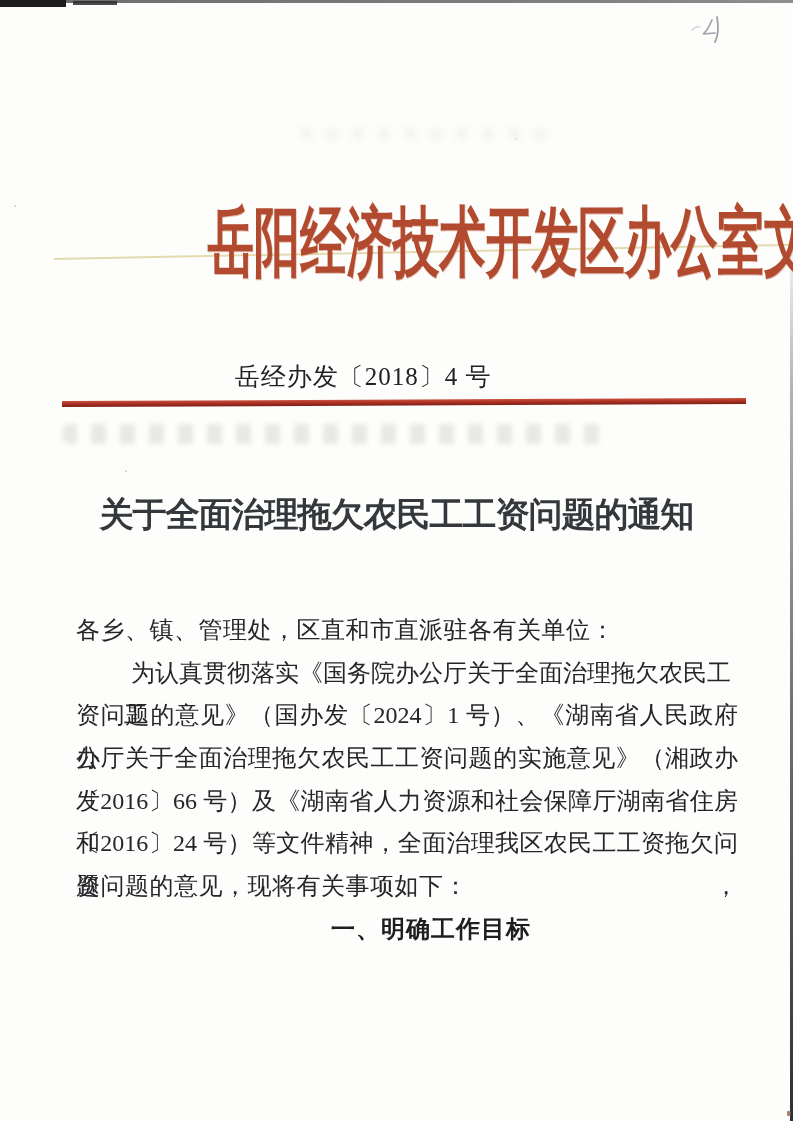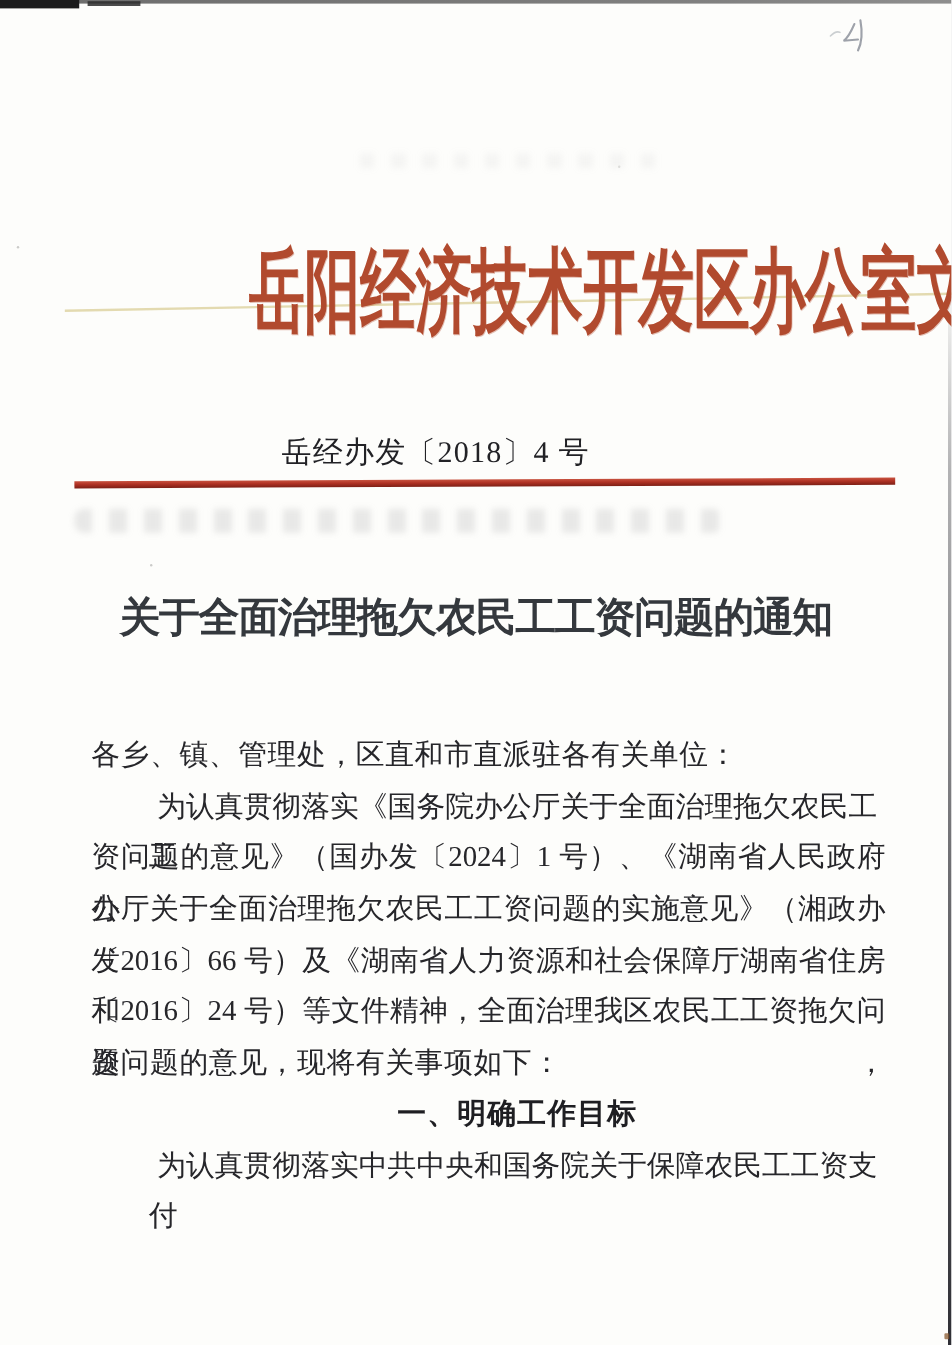--- a/index.html
+++ b/index.html
@@ -141,16 +141,15 @@
 
   <div class="body-block" id="body-block">
       <div class="line">各乡、镇、管理处，区直和市直派驻各有关单位：</div>
       <div class="line full indent">为认真贯彻落实《国务院办公厅关于全面治理拖欠农民工工</div>
       <div class="line full">资问题的意见》（国办发〔2024〕1 号）、《湖南省人民政府办</div>
       <div class="line full">公厅关于全面治理拖欠农民工工资问题的实施意见》（湘政办发</div>
       <div class="line full">〔2016〕66 号）及《湖南省人力资源和社会保障厅湖南省住房和</div>
       <div class="line full">〔2016〕24 号）等文件精神，全面治理我区农民工工资拖欠问题，</div>
       <div class="line">资问题的意见，现将有关事项如下：</div>
       <div class="line indent bold">一、明确工作目标</div>
-      <div class="line full indent">为认真贯彻落实中共中央和国务院关于保障农民工工资支付</div>
     </div>
 
 </div>
 
 </body></html>

